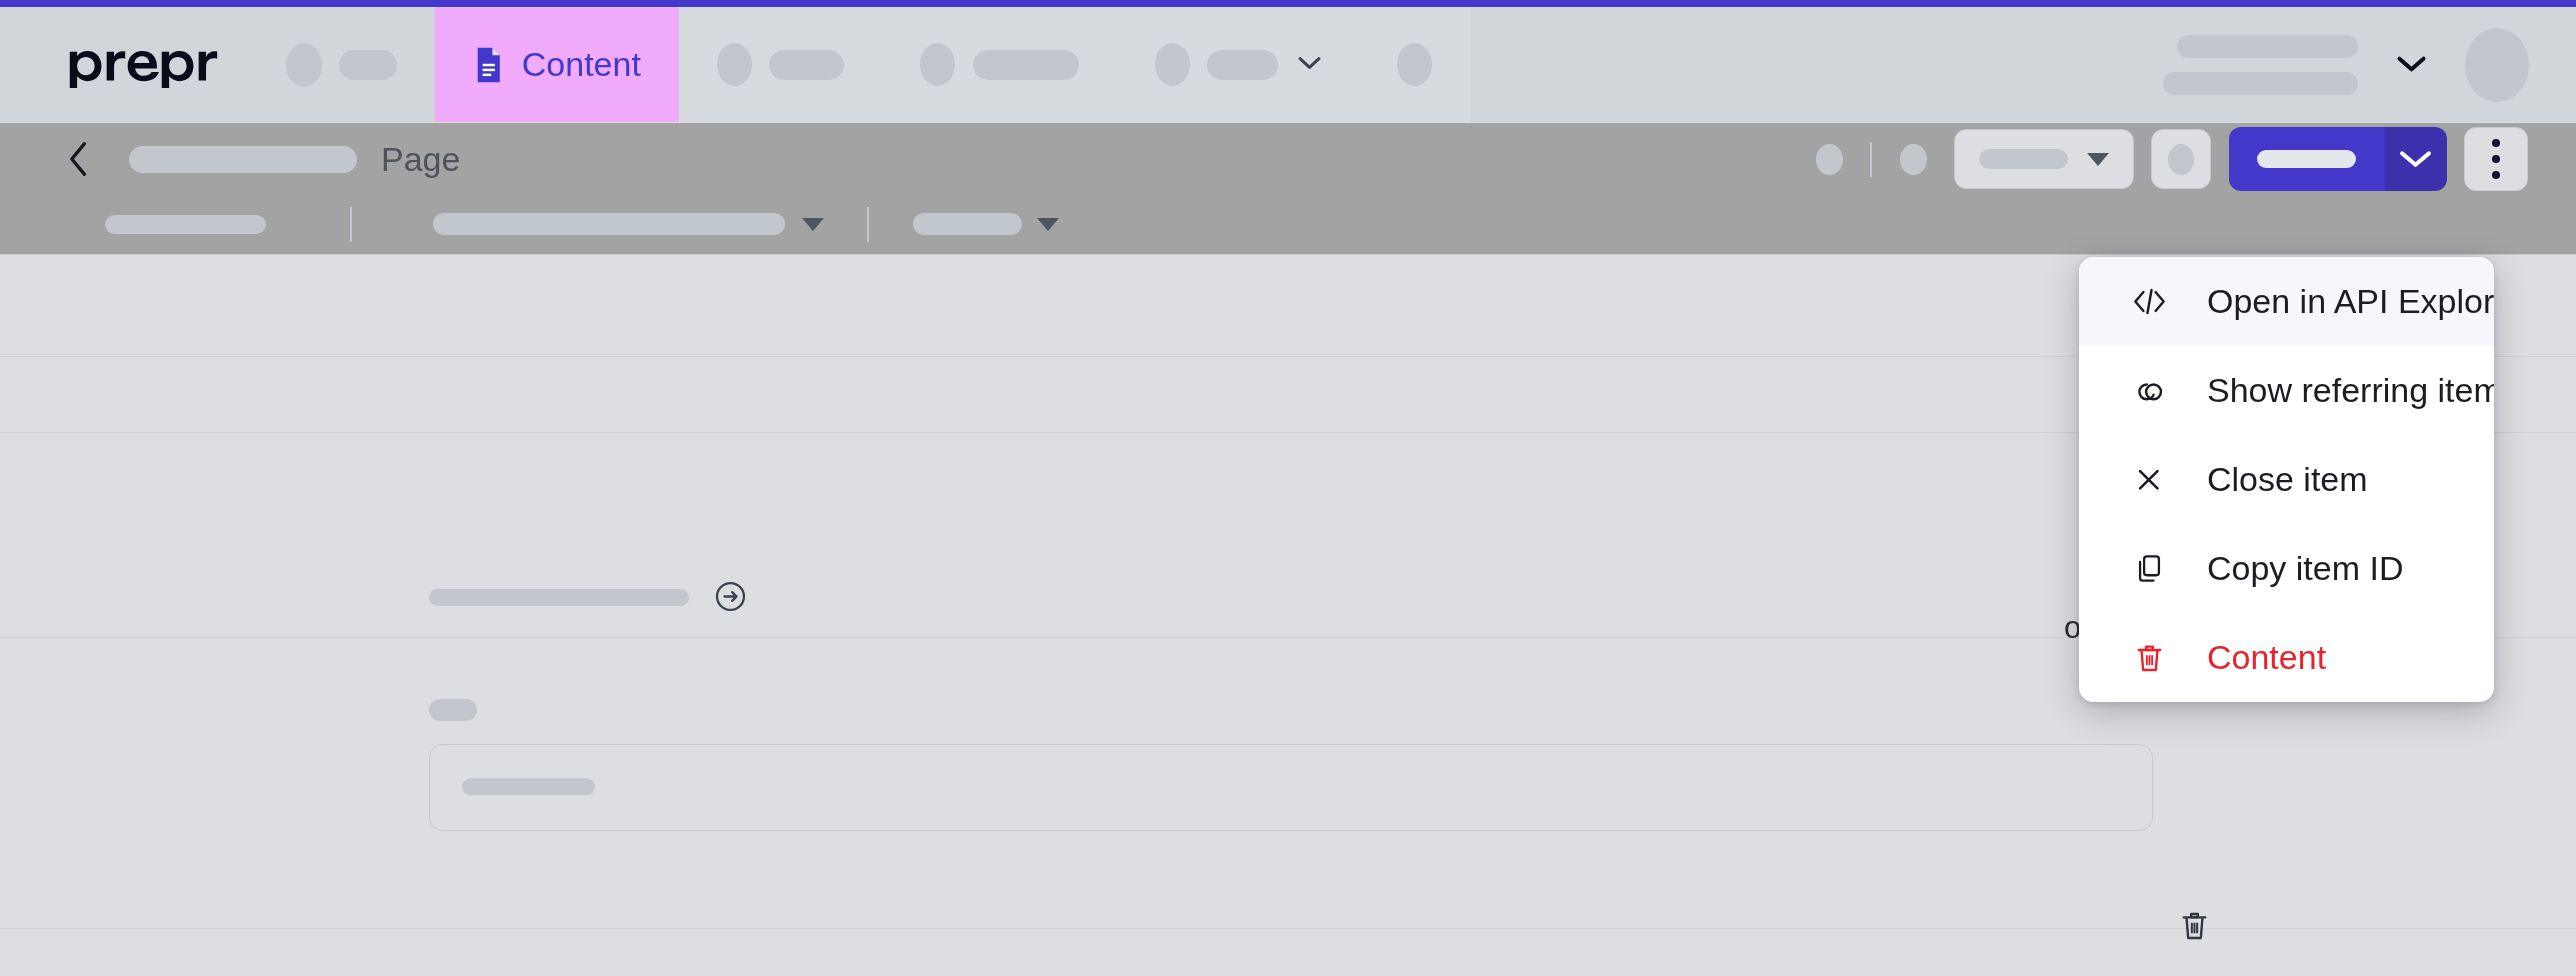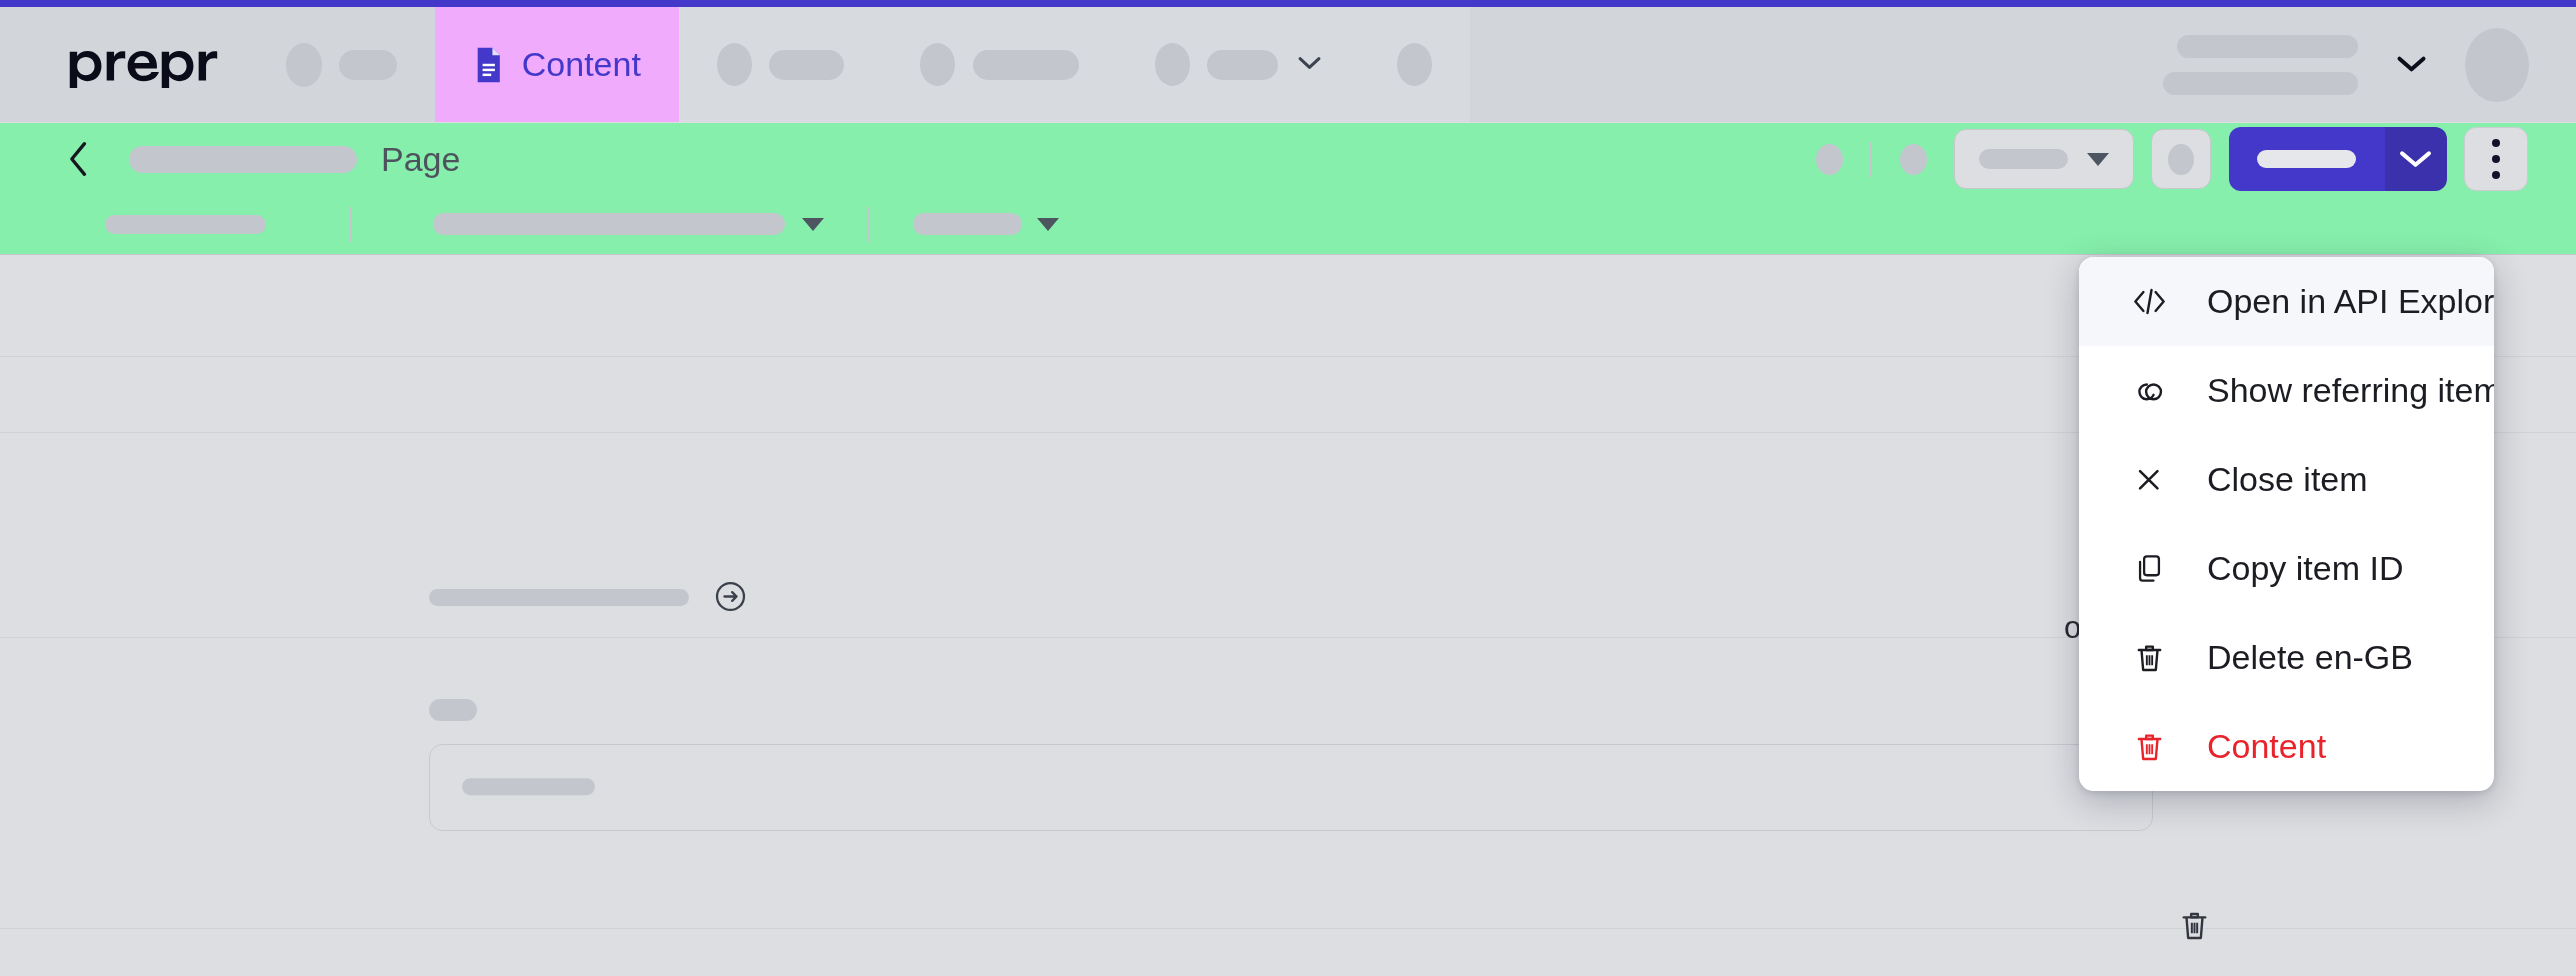--- a/index.html
+++ b/index.html
@@ -56,21 +56,21 @@
   .topnav-right {
     margin-left: auto; margin-right: 47px;
     display: flex; align-items: center; gap: 38px;
   }
   .acct-lines { display: flex; flex-direction: column; gap: 13.4px; align-items: flex-end; }
 
   
   .subheader {
     position: absolute; top: 123px; left: 0;
     width: 2576px; height: 132px;
-    background: #86efac;
+    background: #a3a3a3;
     border-bottom: 1.3px solid #c5c8cd;
   }
   .sub-row1 {
     position: absolute; top: 0; left: 0; right: 0; height: 72px;
     display: flex; align-items: center;
   }
   .back-btn {
     margin-left: 59px; width: 39px; height: 39px;
     display: flex; align-items: center; justify-content: center;
   }
@@ -388,31 +388,20 @@
   <div class="ctx-item">
     <span class="ctx-icon">
       <svg width="35" height="31" viewBox="0 0 52 46" aria-hidden="true">
         <rect x="18" y="5" width="22" height="28" rx="4" stroke="#1c1d23" stroke-width="3.4" fill="none"></rect>
         <path d="M32 41H16a4 4 0 0 1-4-4V13" stroke="#1c1d23" stroke-width="3.4" fill="none" stroke-linecap="round"></path>
       </svg>
     </span>
     <span class="ctx-label">Copy item ID</span>
   </div>
 
-  <div class="ctx-item">
-    <span class="ctx-icon">
-      <svg width="31" height="32" viewBox="0 0 46 48" aria-hidden="true">
-        <path d="M7 12h32" stroke="#1c1d23" stroke-width="3.6" stroke-linecap="round"></path>
-        <path d="M18 7h10v5H18z" fill="none" stroke="#1c1d23" stroke-width="3.6" stroke-linejoin="round"></path>
-        <path d="M11 12l2.5 30h19L35 12" fill="none" stroke="#1c1d23" stroke-width="3.6" stroke-linejoin="round"></path>
-        <path d="M19 20v15M23 20v15M27 20v15" stroke="#1c1d23" stroke-width="2.8"></path>
-      </svg>
-    </span>
-    <span class="ctx-label">Delete en-GB</span>
-  </div>
 
   <div class="ctx-item danger">
     <span class="ctx-icon">
       <svg width="31" height="32" viewBox="0 0 46 48" aria-hidden="true">
         <path d="M7 12h32" stroke="#e8232b" stroke-width="3.6" stroke-linecap="round"></path>
         <path d="M18 7h10v5H18z" fill="none" stroke="#e8232b" stroke-width="3.6" stroke-linejoin="round"></path>
         <path d="M11 12l2.5 30h19L35 12" fill="none" stroke="#e8232b" stroke-width="3.6" stroke-linejoin="round"></path>
         <path d="M19 20v15M23 20v15M27 20v15" stroke="#e8232b" stroke-width="2.8"></path>
       </svg>
     </span>

